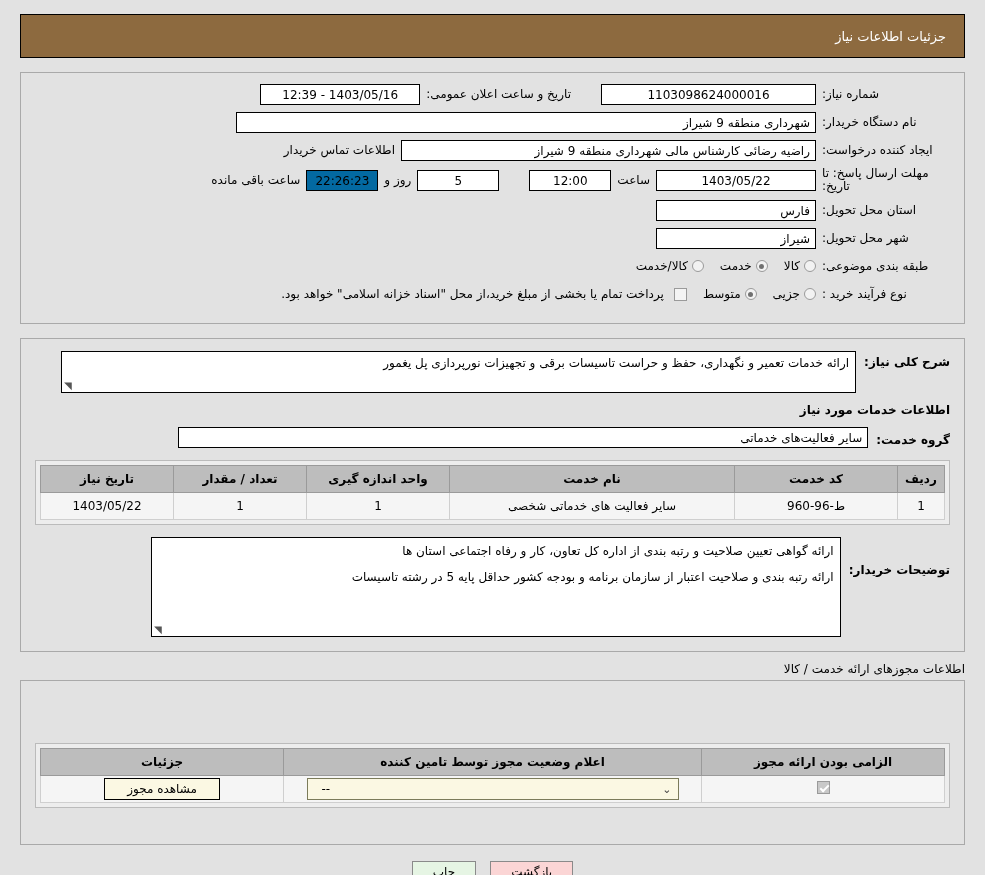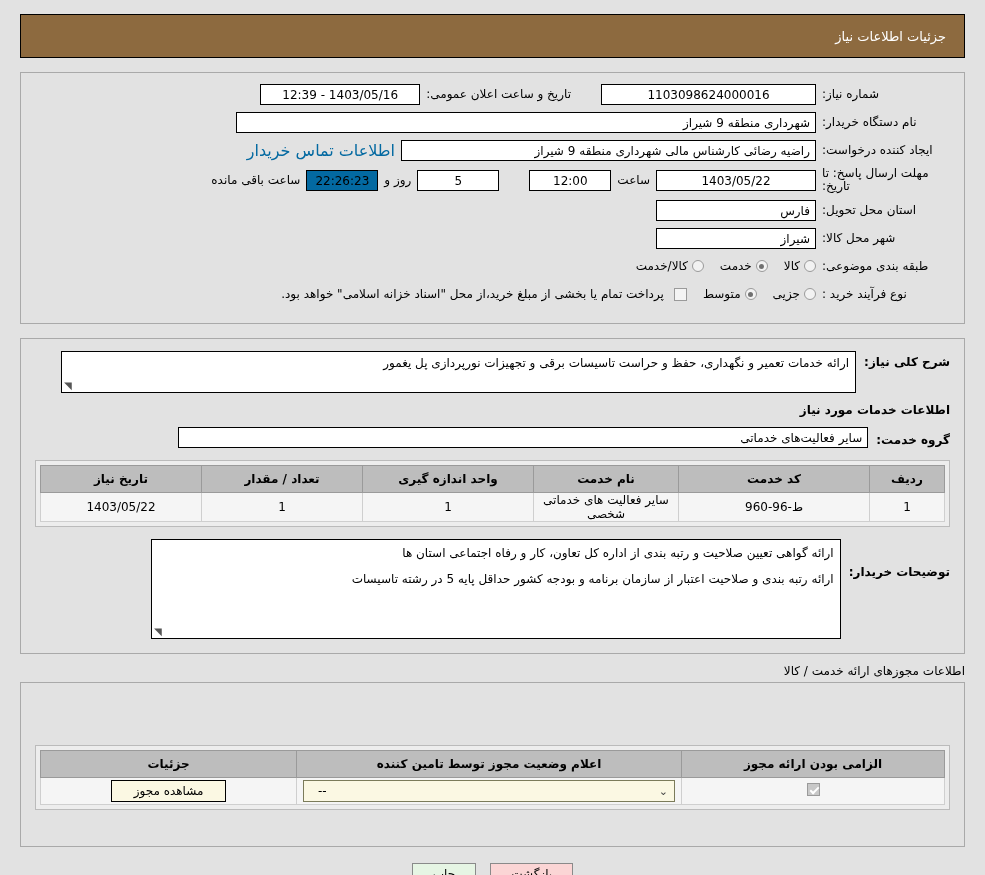--- a/index.html
+++ b/index.html
@@ -122,22 +122,22 @@
   .box-creator { width: 415px; }
   .box-deadline{ width: 160px; }
   .box-hour    { width: 82px; }
   .box-days    { width: 82px; }
   .box-timer   { width: 72px; }
   .box-prov    { width: 160px; }
   .box-city    { width: 160px; }
 
   .inline-lbl { font-size: 12px; white-space: nowrap; }
   .link {
-    color: #0369a1;
-    font-size: 16px;
+    color: #000000;
+    font-size: 12px;
     text-decoration: none;
     white-space: nowrap;
     cursor: pointer;
   }
 
   
   .radio-group { display: flex; align-items: center; gap: 4px; }
   .radio {
     width: 12px; height: 12px;
     border: 1px solid #9a9a9a;
@@ -214,21 +214,21 @@
   table.grid {
     border-collapse: collapse;
     width: 100%;
     font-size: 12px;
   }
   table.grid th {
     background: #bdbdbd;
     border: 1px solid #9a9a9a;
     font-weight: bold;
     height: 26px;
-    padding: 0 20px;
+    padding: 0 6px;
     text-align: center;
     white-space: nowrap;
   }
   table.grid td {
     background: #f5f5f5;
     border: 1px solid #cfcfcf;
     height: 26px;
     padding: 0 6px;
     text-align: center;
   }
@@ -326,21 +326,21 @@
       <div class="fbox box-timer cream">22:26:23</div>
       <div class="inline-lbl">ساعت باقی مانده</div>
     </div>
 
     <div class="frow">
       <div class="flabel w1">استان محل تحویل:</div>
       <div class="fbox box-prov rightalign">فارس</div>
     </div>
 
     <div class="frow">
-      <div class="flabel w1">شهر محل کالا:</div>
+      <div class="flabel w1">شهر محل تحویل:</div>
       <div class="fbox box-city rightalign">شیراز</div>
     </div>
 
     <div class="frow">
       <div class="flabel w1">طبقه بندی موضوعی:</div>
       <div class="radio-group">
         <span class="radio"></span>
         <span class="radio-label">کالا</span>
         <span class="radio on"></span>
         <span class="radio-label">خدمت</span>

